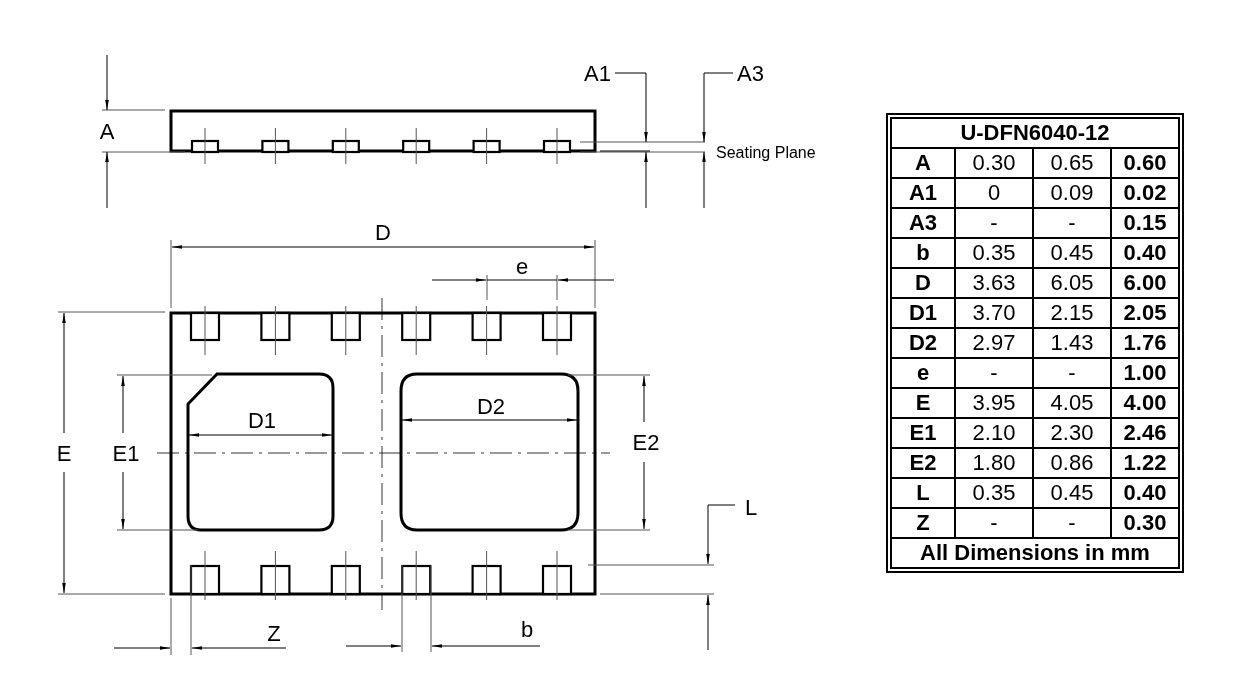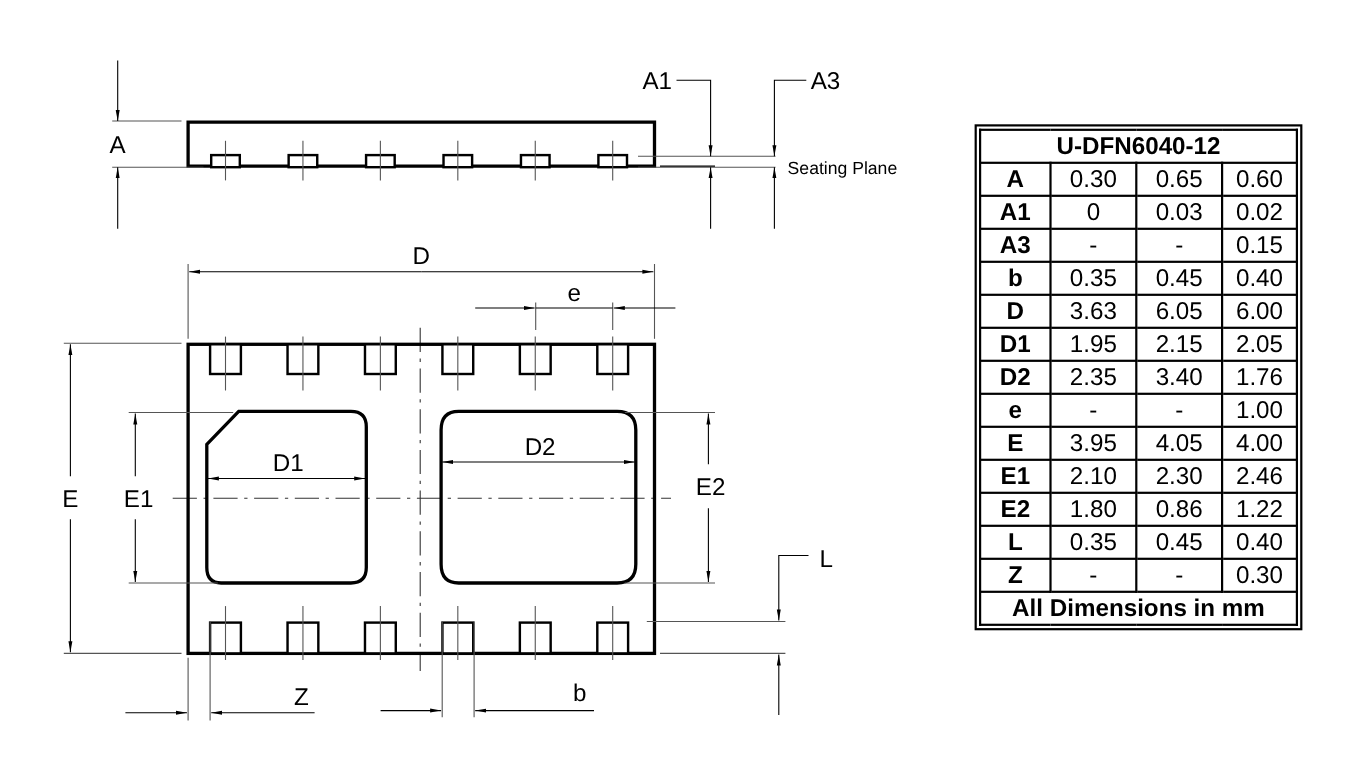--- a/index.html
+++ b/index.html
@@ -16,21 +16,21 @@
 
   #dim-table-wrap { position: absolute; left: 886px; top: 113px;
                     border: 2px solid #000; padding: 2px; background: #fff; }
   table.dim-table { border-collapse: collapse; font-family: "Liberation Sans", sans-serif; }
   table.dim-table td, table.dim-table th {
     border: 2px solid #000; text-align: center; font-size: 22px; line-height: 28px;
     height: 28px; padding: 0; }
   table.dim-table th { font-weight: bold; }
   table.dim-table td.dimname { font-weight: bold; width: 62px; }
   table.dim-table td.val { width: 76px; }
-  table.dim-table td.val.typ { width: 66px; }
+  table.dim-table td.val.typ { width: 66px; font-weight: bold; }
   table.dim-table .title, table.dim-table .footer { font-weight: bold; }
 </style>
 </head>
 <body>
 
 <svg id="drawing" viewBox="0 0 880 690" xmlns="http://www.w3.org/2000/svg">
   <defs>
     <marker id="ah" viewBox="0 0 10 10" refX="10" refY="5" markerWidth="10" markerHeight="10" orient="auto-start-reverse" markerUnits="userSpaceOnUse">
       <path d="M0,3.2 L10,5 L0,6.8 z" fill="#000"></path>
     </marker>
@@ -185,21 +185,21 @@
     <tbody id="dim-rows">
         <tr>
           <td class="dimname">A</td>
           <td class="val">0.30</td>
           <td class="val">0.65</td>
           <td class="val typ">0.60</td>
         </tr>
         <tr>
           <td class="dimname">A1</td>
           <td class="val">0</td>
-          <td class="val">0.03</td>
+          <td class="val">0.09</td>
           <td class="val typ">0.02</td>
         </tr>
         <tr>
           <td class="dimname">A3</td>
           <td class="val">-</td>
           <td class="val">-</td>
           <td class="val typ">0.15</td>
         </tr>
         <tr>
           <td class="dimname">b</td>
@@ -208,28 +208,28 @@
           <td class="val typ">0.40</td>
         </tr>
         <tr>
           <td class="dimname">D</td>
           <td class="val">3.63</td>
           <td class="val">6.05</td>
           <td class="val typ">6.00</td>
         </tr>
         <tr>
           <td class="dimname">D1</td>
-          <td class="val">1.95</td>
+          <td class="val">3.70</td>
           <td class="val">2.15</td>
           <td class="val typ">2.05</td>
         </tr>
         <tr>
           <td class="dimname">D2</td>
-          <td class="val">2.35</td>
-          <td class="val">3.40</td>
+          <td class="val">2.97</td>
+          <td class="val">1.43</td>
           <td class="val typ">1.76</td>
         </tr>
         <tr>
           <td class="dimname">e</td>
           <td class="val">-</td>
           <td class="val">-</td>
           <td class="val typ">1.00</td>
         </tr>
         <tr>
           <td class="dimname">E</td>

